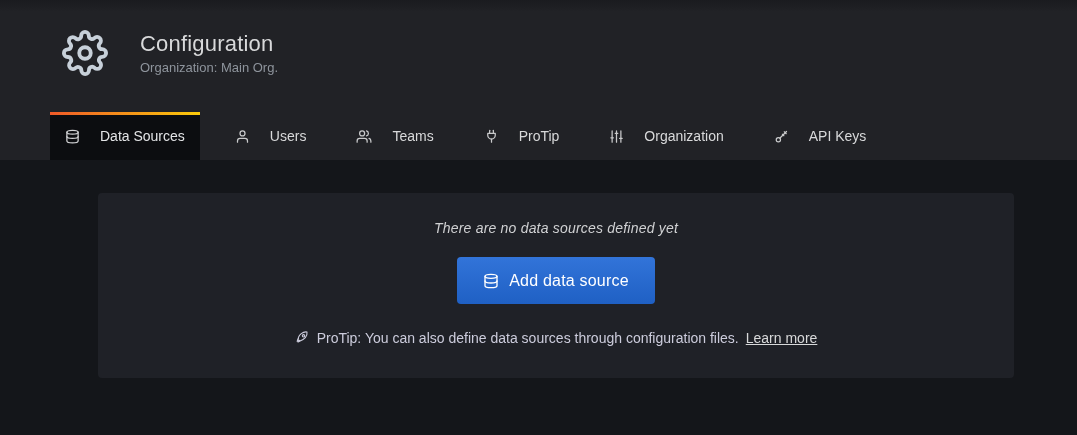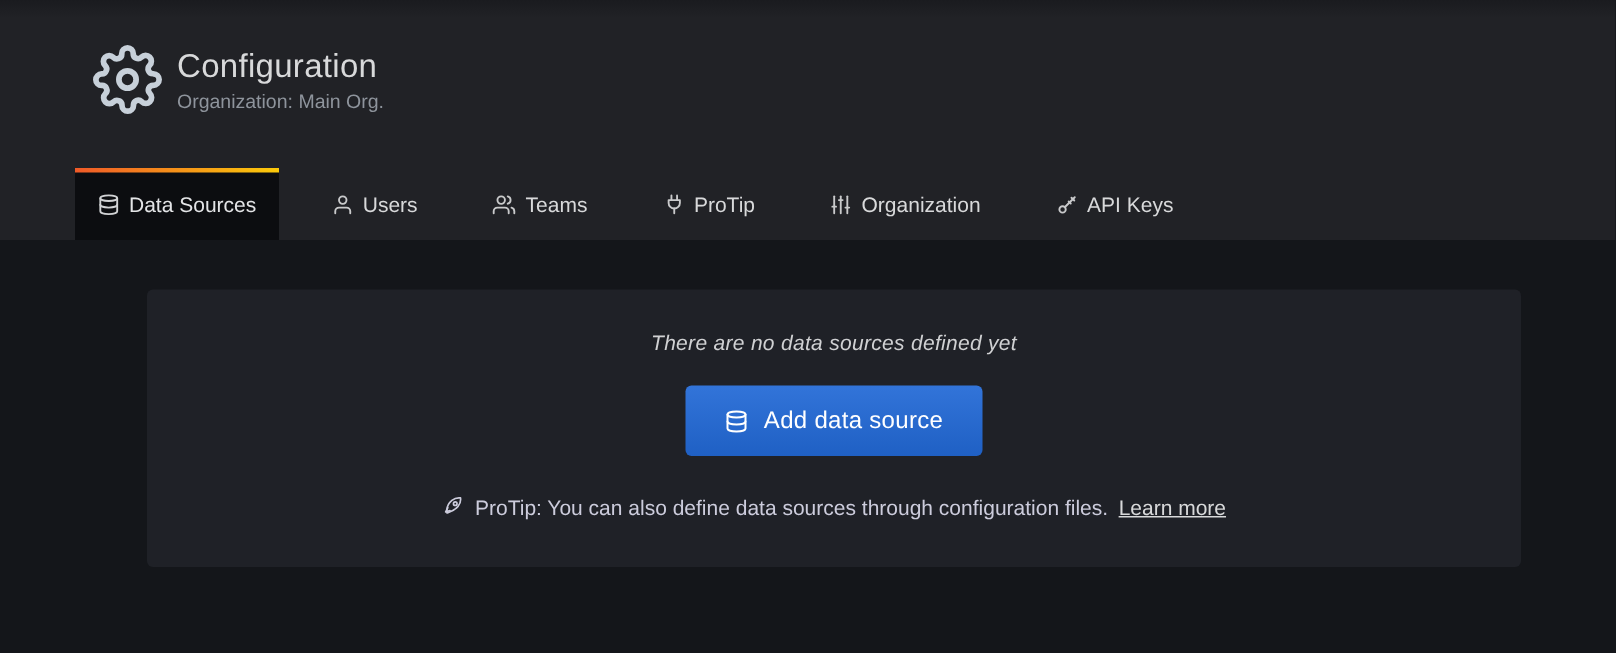--- a/index.html
+++ b/index.html
@@ -15,34 +15,34 @@
   .header{
     height:160px;
     background:linear-gradient(180deg,#1a1b1f 0px,#212226 12px);
     position:relative;
   }
   .header-top{
     display:flex;align-items:center;
     padding:30px 0 0 62px;
   }
   .gear-wrap{width:46px;height:46px;flex:0 0 auto;display:flex;align-items:center;justify-content:center;}
-  .title-block{margin-left:10px;}
+  .title-block{margin-left:32px;}
   .page-title{
     margin:0;font-size:22px;font-weight:400;line-height:26px;color:#d8d9da;letter-spacing:.2px;
   }
   .page-subtitle{font-size:13px;color:#8e949c;margin-top:3px;}
 
   
   .tabs{
     position:absolute;left:50px;bottom:0;
     display:flex;gap:20px;align-items:flex-end;
   }
   .tab{
     position:relative;
-    display:flex;align-items:center;gap:6px;
+    display:flex;align-items:center;gap:20px;
     height:48px;padding:0 15px;
     font-size:14px;color:#d8d9da;
     cursor:pointer;white-space:nowrap;
     box-sizing:border-box;
   }
   .tab svg{display:block;opacity:.92;}
   .tab.active{background:#0c0d10;color:#e3e4e6;}
   .tab.active::before{
     content:"";position:absolute;top:0;left:0;right:0;height:3px;
     background:linear-gradient(to right,#f05a28,#fbca0a);

